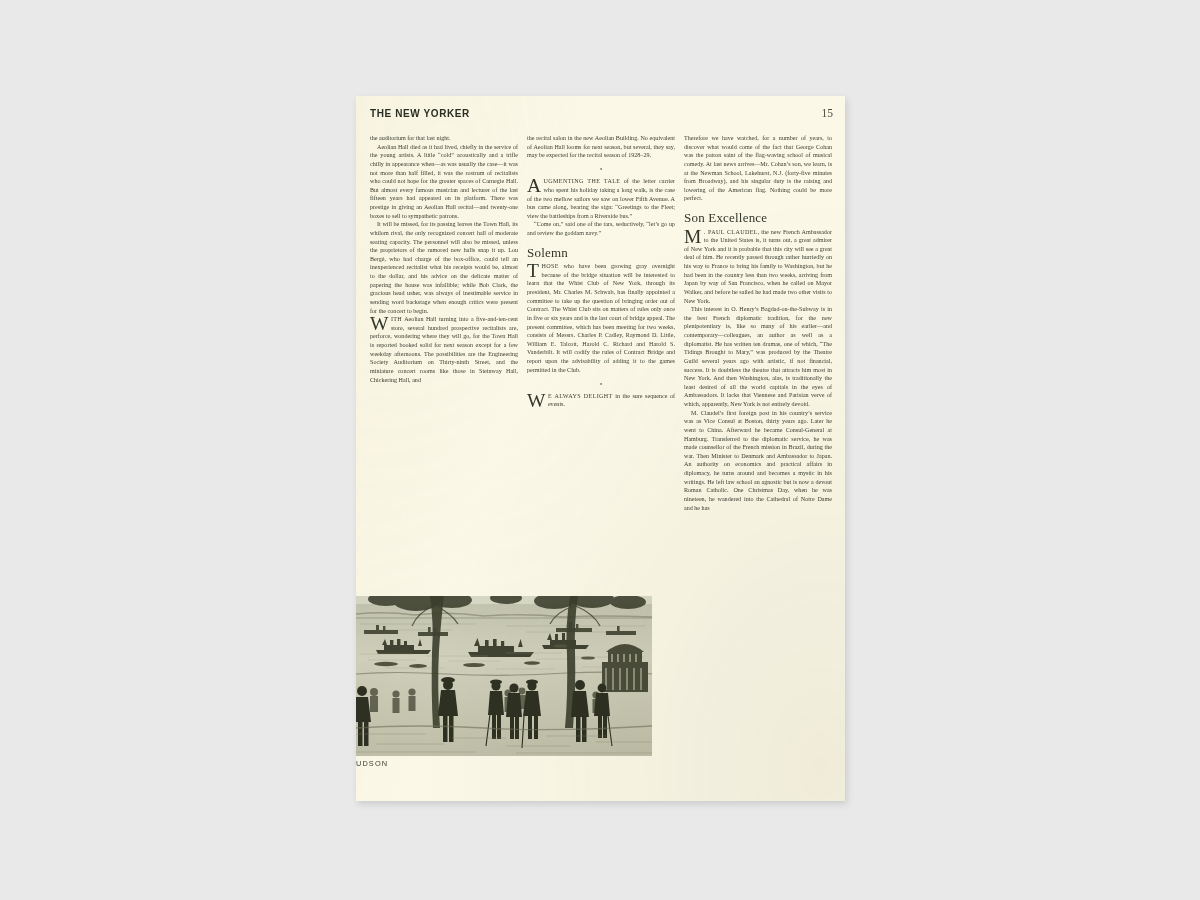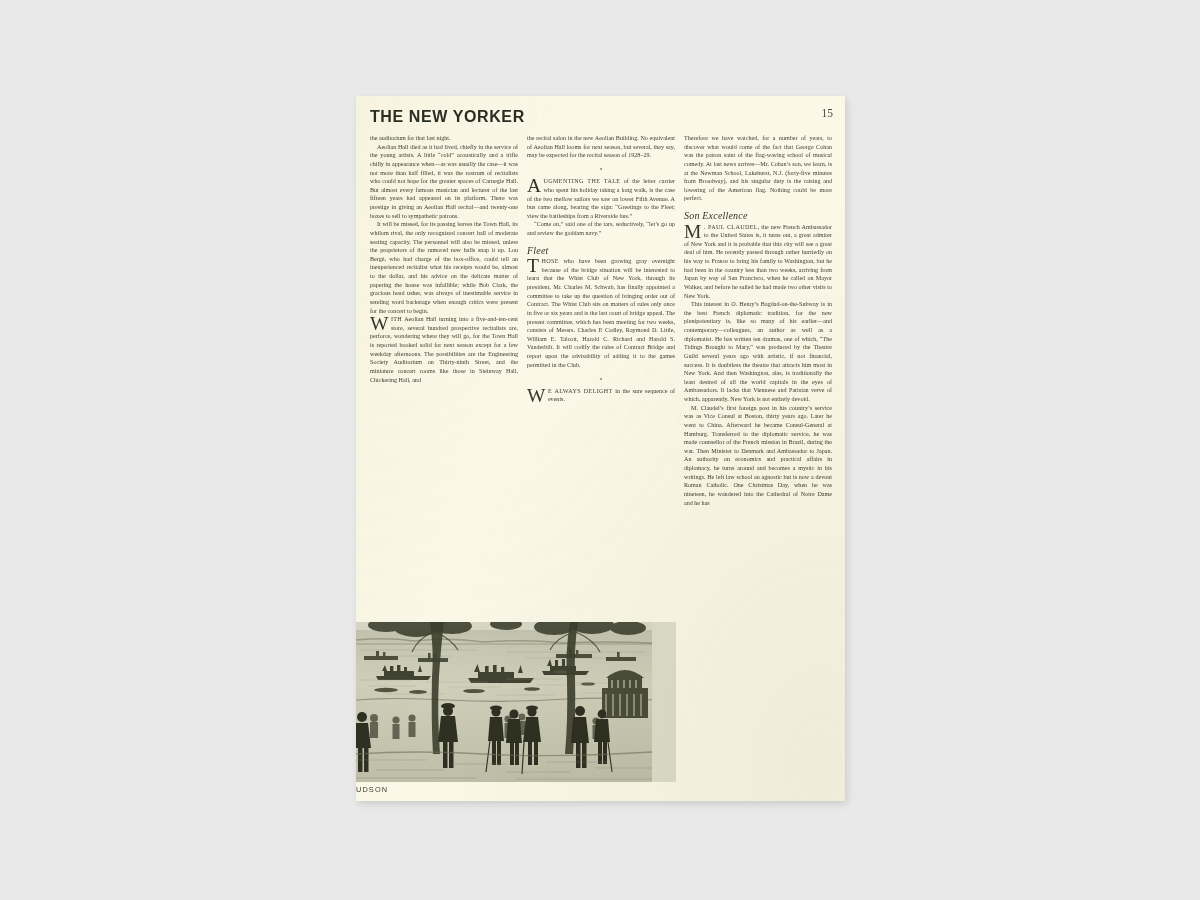--- a/index.html
+++ b/index.html
@@ -50,21 +50,21 @@
   #runhead {
     position: absolute;
     left: 14px;
     top: 10px;
     right: 12px;
     height: 18px;
   }
   .masthead {
     font-family: "Liberation Sans", sans-serif;
     font-weight: bold;
-    font-size: 16px;
+    font-size: 10px;
     letter-spacing: .6px;
     color: #2a2d22;
     position: absolute;
     left: 0;
     top: 2px;
   }
   .folio {
     position: absolute;
     right: 0;
     top: 1px;
@@ -117,46 +117,44 @@
     line-height: 15px;
     padding: 1px 1.5px 0 0;
     margin-right: 1px;
     font-family: "Liberation Serif", serif;
     color: #33362a;
   }
 
   
   h3.sect {
     margin: 7px 0 1.5px 0;
-    font-size: 10px;
-    font-style: italic;
+    font-size: 13px;
     font-weight: normal;
     color: #33362a;
     letter-spacing: .2px;
   }
 
   
   .sep {
     text-align: center;
     font-size: 7px;
     line-height: 12px;
     color: #4a4c3d;
     margin: 3px 0 2px 0;
     user-select: none;
   }
   .sep::before { content: "\25CF"; font-size: 3.6px; vertical-align: middle; }
 
   
   #illo-wrap {
     position: absolute;
     left: 0px;
-    top: 526px;
+    top: 500px;
     width: 296px;
     height: 160px;
-    padding-left: 24px;
   }
   #illo {
     position: absolute;
     inset: 0;
     overflow: hidden;
     background: #ddddcb;
   }
   #illo svg { display: block; }
   .caption {
     position: absolute;
@@ -186,21 +184,21 @@
           <p class="body noind">the auditorium for that last night.</p>
           <p class="body">Aeolian Hall died as it had lived, chiefly in the service of the young artists. A little “cold” acoustically and a trifle chilly in appearance when—as was usually the case—it was not more than half filled, it was the rostrum of recitalists who could not hope for the greater spaces of Carnegie Hall. But almost every famous musician and lecturer of the last fifteen years had appeared on its platform. There was prestige in giving an Aeolian Hall recital—and twenty-one boxes to sell to sympathetic patrons.</p>
           <p class="body">It will be missed, for its passing leaves the Town Hall, its whilom rival, the only recognized concert hall of moderate seating capacity. The personnel will also be missed, unless the proprietors of the rumored new halls snap it up. Lou Bergé, who had charge of the box-office, could tell an inexperienced recitalist what his receipts would be, almost to the dollar, and his advice on the delicate matter of papering the house was infallible; while Bob Clark, the gracious head usher, was always of inestimable service in sending word backstage when enough critics were present for the concert to begin.</p>
           <p class="body drop"><span class="dropcap">W</span><span class="opener">ITH</span><span> Aeolian Hall turning into a five-and-ten-cent store, several hundred prospective recitalists are, perforce, wondering where they will go, for the Town Hall is reported booked solid for next season except for a few weekday afternoons. The possibilities are the Engineering Society Auditorium on Thirty-ninth Street, and the miniature concert rooms like those in Steinway Hall, Chickering Hall, and</span></p>
         </div>
       <div class="col" id="col-2">
           <p class="body noind">the recital salon in the new Aeolian Building. No equivalent of Aeolian Hall looms for next season, but several, they say, may be expected for the recital season of 1928–29.</p>
           <div class="sep"></div>
           <p class="body drop"><span class="dropcap">A</span><span class="opener">UGMENTING THE TALE</span><span> of the letter carrier who spent his holiday taking a long walk, is the case of the two mellow sailors we saw on lower Fifth Avenue. A bus came along, bearing the sign: “Greetings to the Fleet; view the battleships from a Riverside bus.”</span></p>
           <p class="body">“Come on,” said one of the tars, seductively, “let’s go up and review the goddam navy.”</p>
-          <h3 class="sect">Fleet</h3>
+          <h3 class="sect">Solemn</h3>
           <p class="body drop"><span class="dropcap">T</span><span class="opener">HOSE</span><span> who have been growing gray overnight because of the bridge situation will be interested to learn that the Whist Club of New York, through its president, Mr. Charles M. Schwab, has finally appointed a committee to take up the question of bringing order out of Contract. The Whist Club sits on matters of rules only once in five or six years and is the last court of bridge appeal. The present committee, which has been meeting for two weeks, consists of Messrs. Charles P. Cadley, Raymond D. Little, William E. Talcott, Harold C. Richard and Harold S. Vanderbilt. It will codify the rules of Contract Bridge and report upon the advisability of adding it to the games permitted in the Club.</span></p>
           <div class="sep"></div>
           <p class="body drop"><span class="dropcap">W</span><span class="opener">E ALWAYS DELIGHT</span><span> in the sure sequence of events.</span></p>
         </div>
       <div class="col" id="col-3">
           <p class="body noind">Therefore we have watched, for a number of years, to discover what would come of the fact that George Cohan was the patron saint of the flag-waving school of musical comedy. At last news arrives—Mr. Cohan’s son, we learn, is at the Newman School, Lakehurst, N.J. (forty-five minutes from Broadway), and his singular duty is the raising and lowering of the American flag. Nothing could be more perfect.</p>
           <h3 class="sect">Son Excellence</h3>
           <p class="body drop"><span class="dropcap">M</span><span class="opener">. PAUL CLAUDEL</span><span>, the new French Ambassador to the United States is, it turns out, a great admirer of New York and it is probable that this city will see a great deal of him. He recently passed through rather hurriedly on his way to France to bring his family to Washington, but he had been in the country less than two weeks, arriving from Japan by way of San Francisco, when he called on Mayor Walker, and before he sailed he had made two other visits to New York.</span></p>
           <p class="body">This interest in O. Henry’s Bagdad-on-the-Subway is in the best French diplomatic tradition, for the new plenipotentiary is, like so many of his earlier—and contemporary—colleagues, an author as well as a diplomatist. He has written ten dramas, one of which, “The Tidings Brought to Mary,” was produced by the Theatre Guild several years ago with artistic, if not financial, success. It is doubtless the theatre that attracts him most in New York. And then Washington, alas, is traditionally the least desired of all the world capitals in the eyes of Ambassadors. It lacks that Viennese and Parisian verve of which, apparently, New York is not entirely devoid.</p>
           <p class="body">M. Claudel’s first foreign post in his country’s service was as Vice Consul at Boston, thirty years ago. Later he went to China. Afterward he became Consul-General at Hamburg. Transferred to the diplomatic service, he was made counsellor of the French mission in Brazil, during the war. Then Minister to Denmark and Ambassador to Japan. An authority on economics and practical affairs in diplomacy, he turns around and becomes a mystic in his writings. He left law school an agnostic but is now a devout Roman Catholic. One Christmas Day, when he was nineteen, he wandered into the Cathedral of Notre Dame and he has</p>

